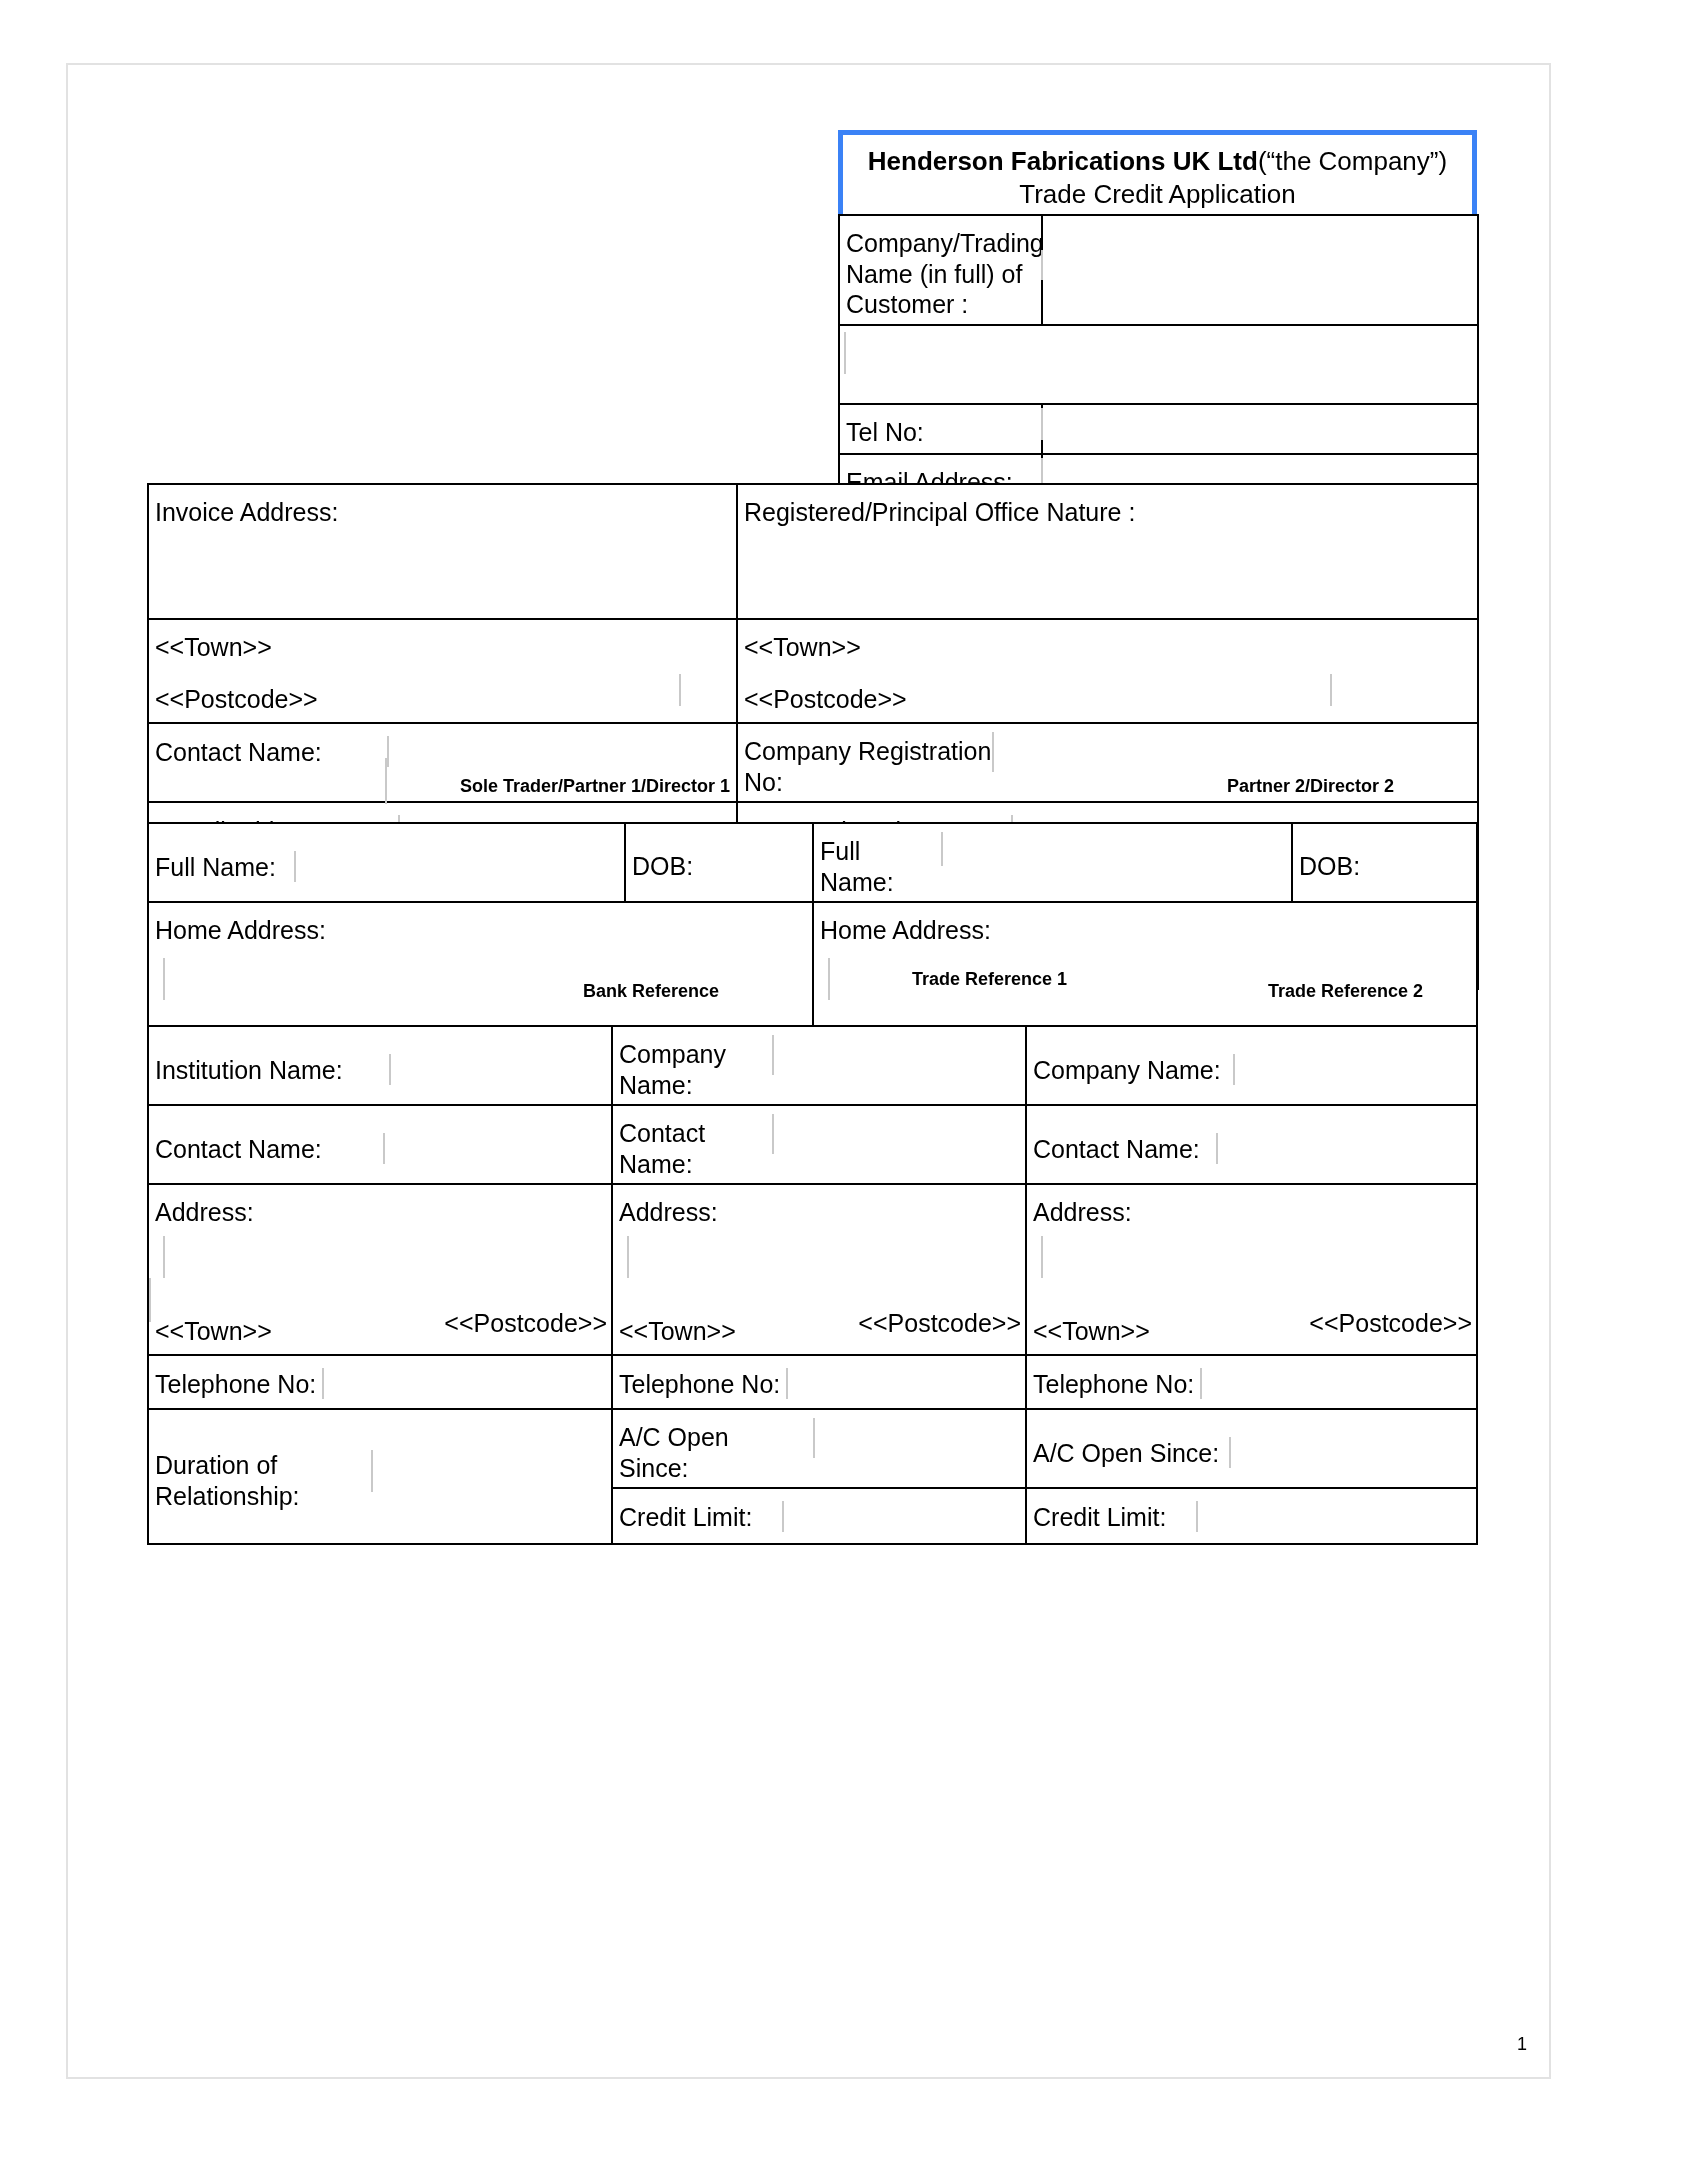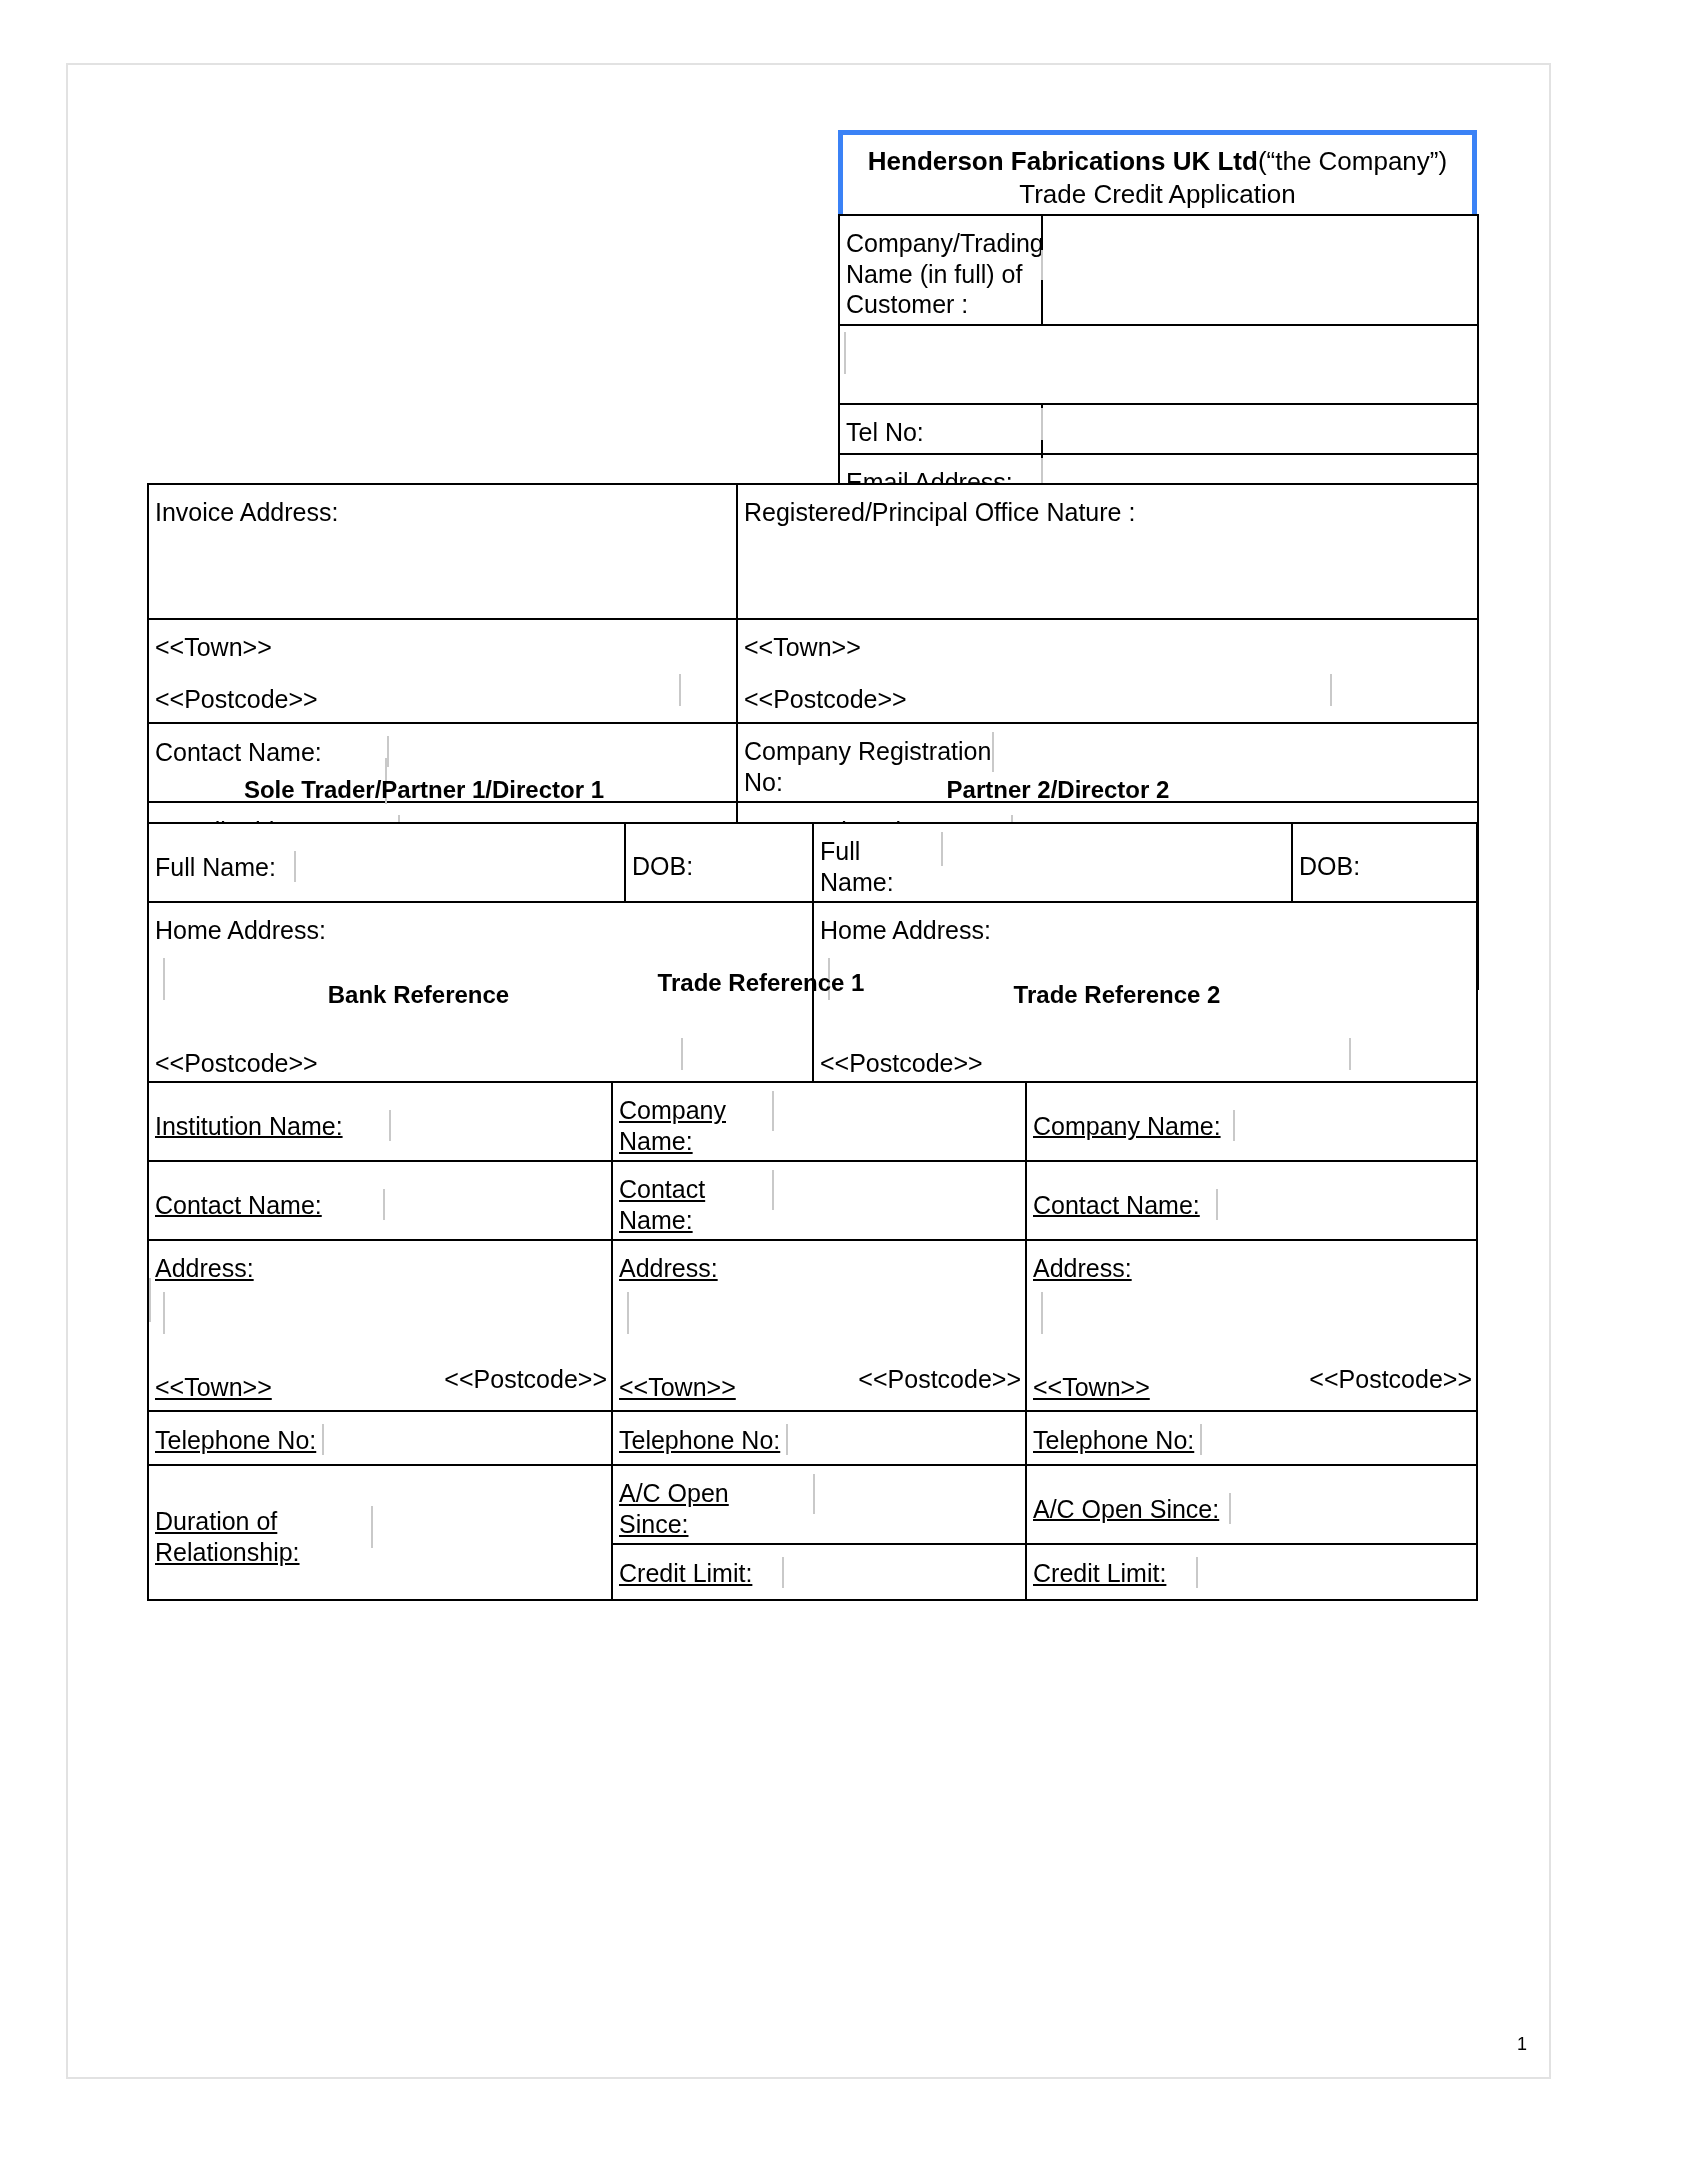--- a/index.html
+++ b/index.html
@@ -85,39 +85,39 @@
     position: absolute;
     left: 79px;
     top: 418px;
     width: 1330px;
   }
 
   
   .heading-row {
     position: absolute;
     font-weight: bold;
-    font-size: 24px;
-    text-align: center;
+    font-size: 18px;
+    text-align: right;
+    padding-left: 29px;
   }
 
   
   .tbl-dir {
     position: absolute;
     left: 79px;
     top: 757px;
     width: 1330px;
   }
 
   
   .tbl-ref {
     position: absolute;
     left: 79px;
-    top: 1016px;
+    top: 960px;
     width: 1330px;
-    text-decoration: underline;
   }
 
   
   .tbl-totals {
     position: absolute;
     left: 79px;
     top: 1249px;
     width: 1330px;
   }
   .tbl-totals td { padding-top: 9px; padding-bottom: 9px; }

